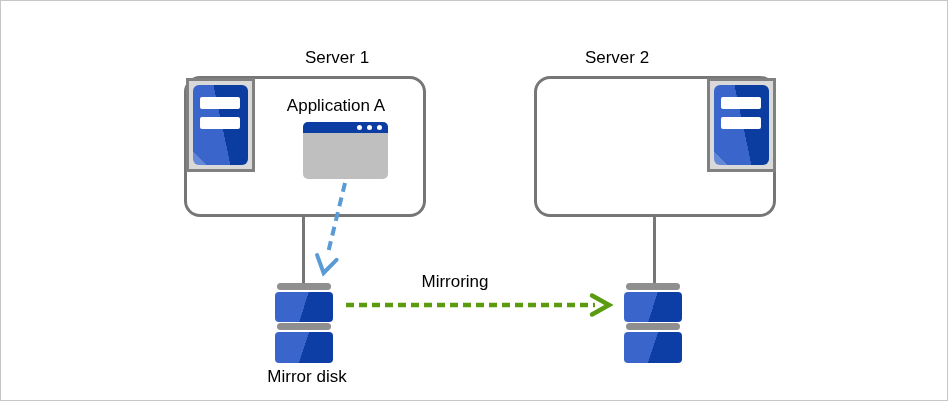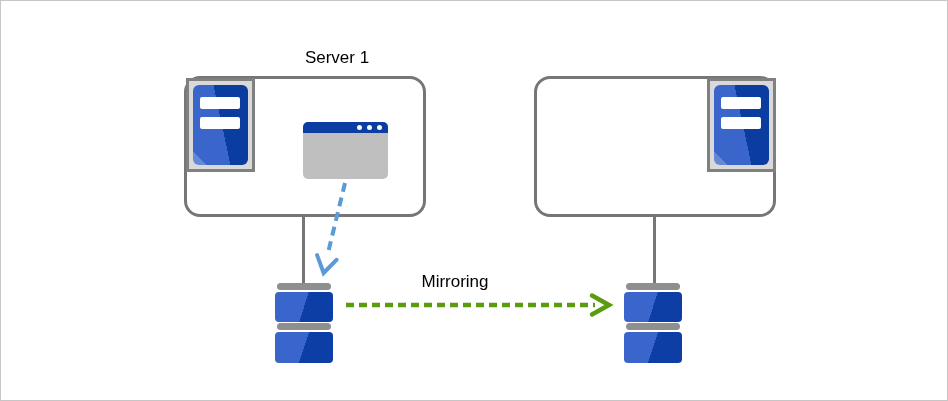--- a/index.html
+++ b/index.html
@@ -172,28 +172,30 @@
 <div class="canvas">
 
   <div class="label lbl-server1">Server 1</div>
   <div class="server-box s1"></div>
   <div class="server-icon-frame left">
     <div class="tower">
       <div class="bar b1"></div>
       <div class="bar b2"></div>
     </div>
   </div>
+  <div class="label lbl-app">Application A</div>
   <div class="app-window">
     <div class="titlebar">
       <div class="dot"></div>
       <div class="dot"></div>
       <div class="dot"></div>
     </div>
   </div>
 
+  <div class="label lbl-server2">Server 2</div>
   <div class="server-box s2"></div>
   <div class="server-icon-frame right">
     <div class="tower">
       <div class="bar b1"></div>
       <div class="bar b2"></div>
     </div>
   </div>
 
   <div class="connector c1"></div>
   <div class="connector c2"></div>
@@ -205,20 +207,21 @@
     <div class="platter-body d2"></div>
   </div>
   <div class="disk right">
     <div class="platter-bar p1"></div>
     <div class="platter-body d1"></div>
     <div class="platter-bar p2"></div>
     <div class="platter-body d2"></div>
   </div>
 
   <div class="label lbl-mirroring">Mirroring</div>
+  <div class="label lbl-mirrordisk">Mirror disk</div>
 
   <svg class="arrows" viewBox="0 0 948 401" xmlns="http://www.w3.org/2000/svg">
 
     <g>
       <line class="write-arrow" x1="344" y1="182" x2="327" y2="252" stroke-width="4" stroke-dasharray="9 6"></line>
       <path class="write-arrow" d="M316.1,254.1 L322.6,272 L335.5,258.8" stroke-width="4" stroke-linecap="round" stroke-linejoin="miter"></path>
     </g>
 
     <g>
       <line class="mirror-arrow" x1="345" y1="304" x2="594" y2="304" stroke-width="4.5" stroke-dasharray="8 5"></line>

